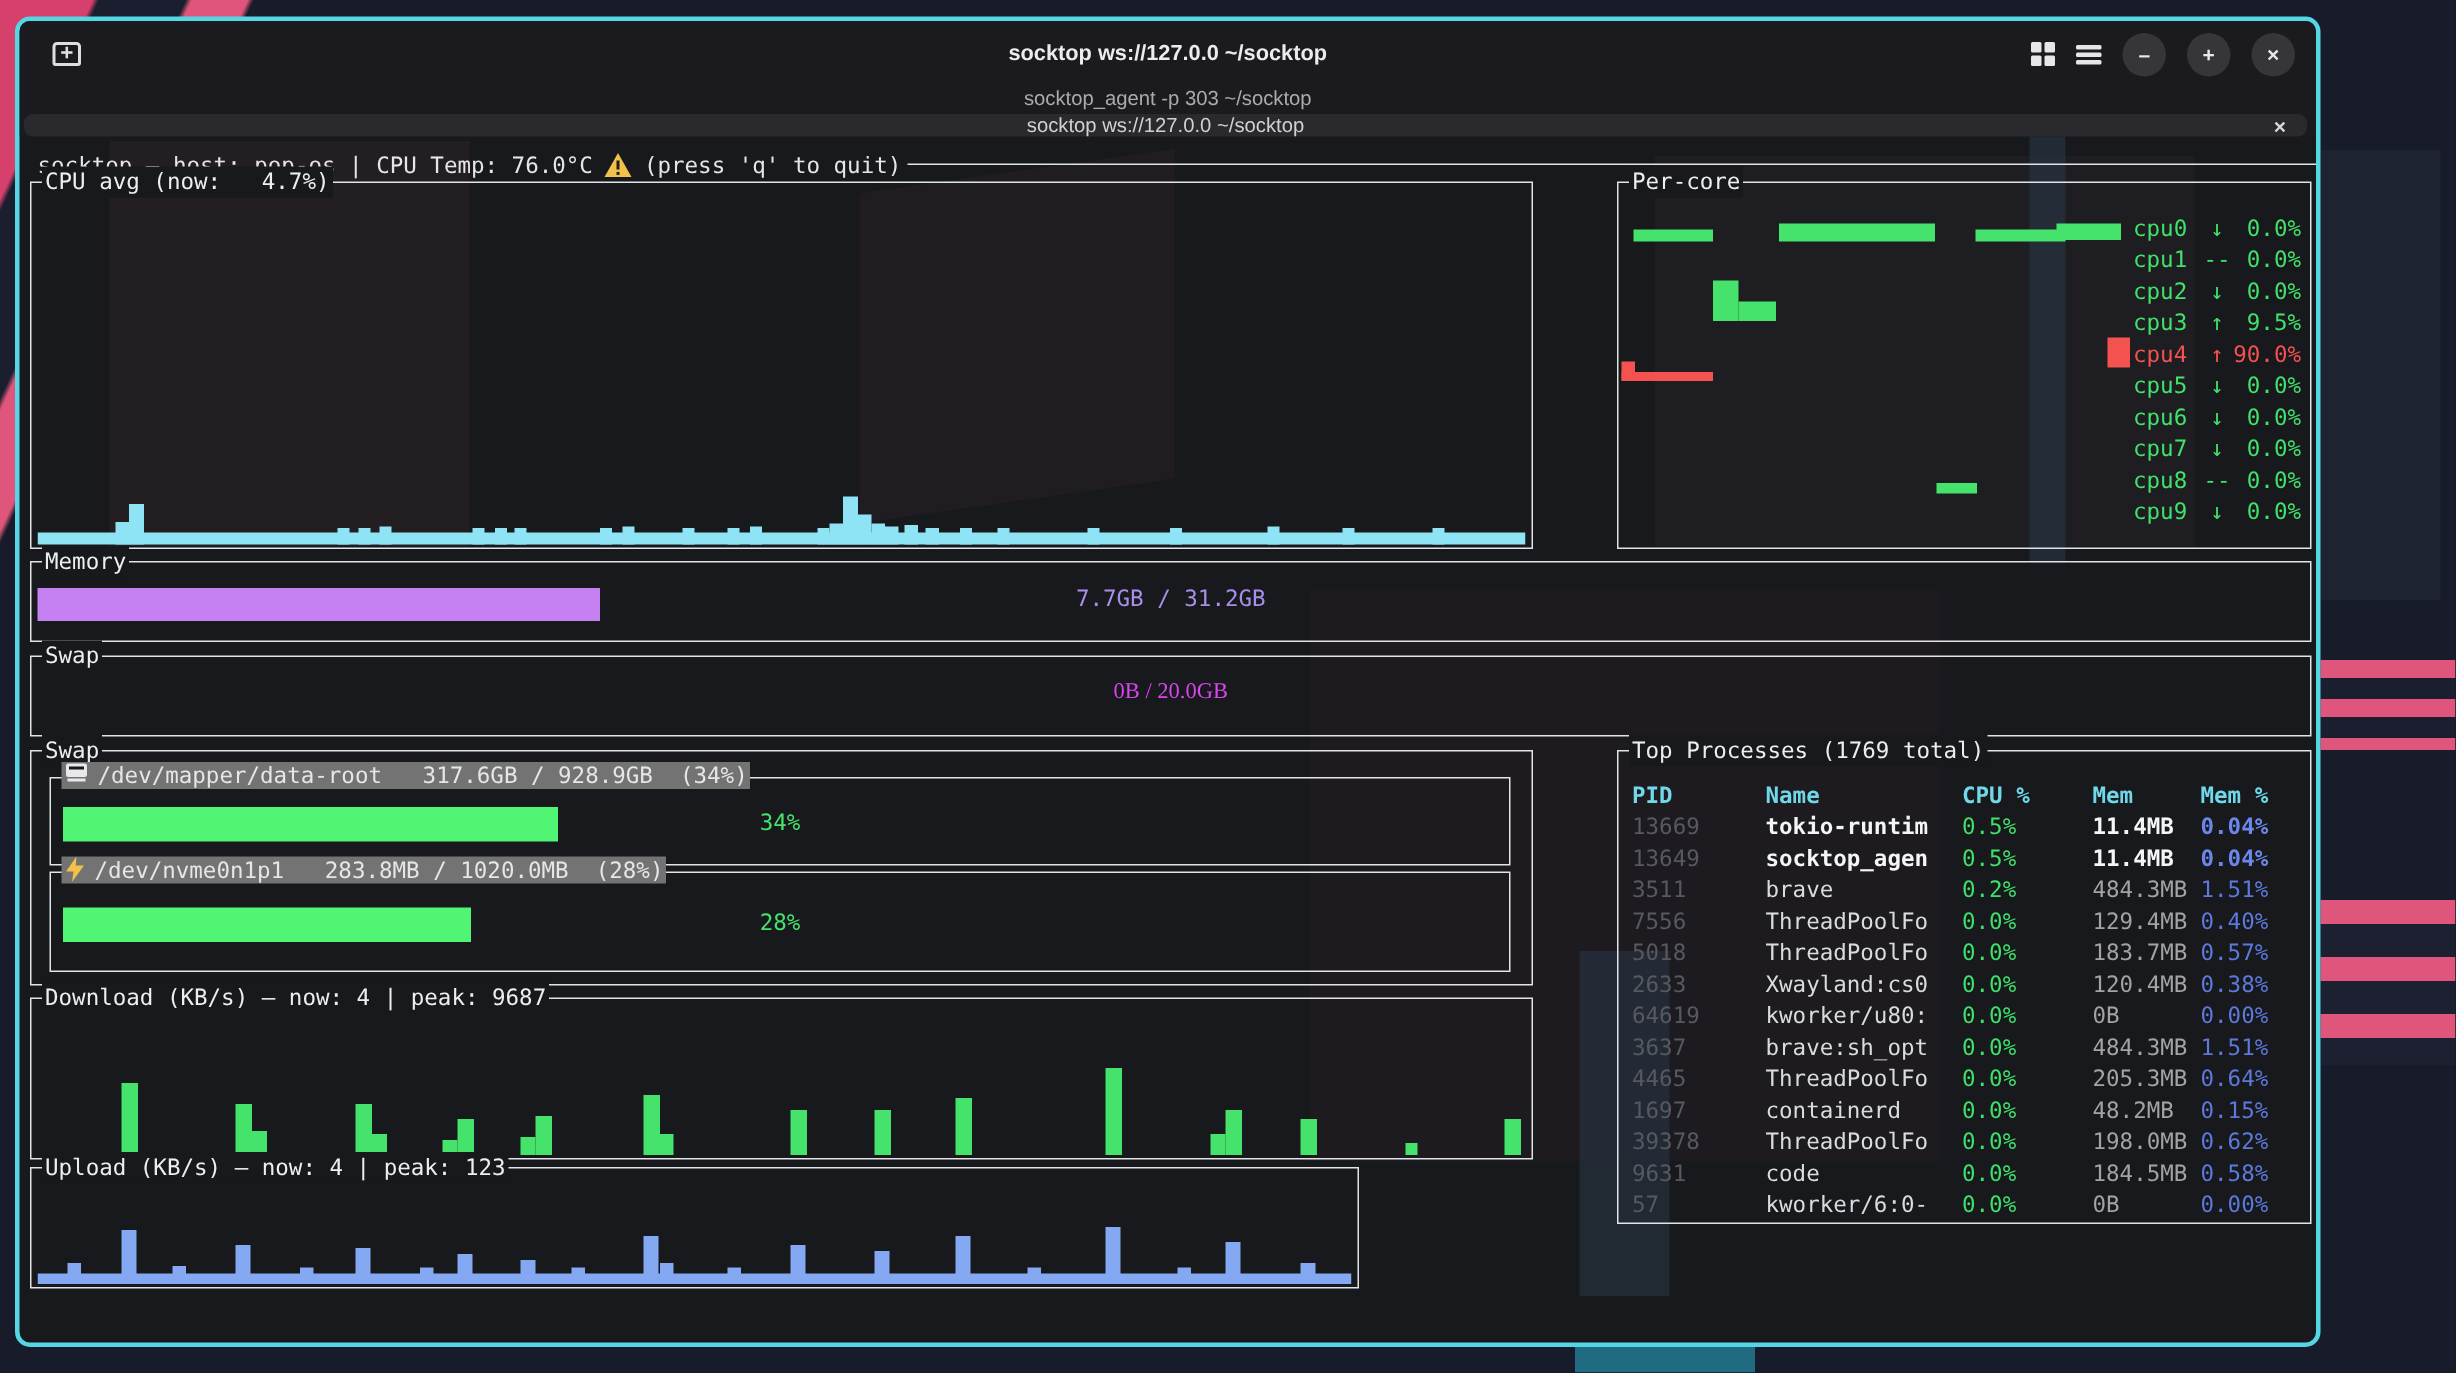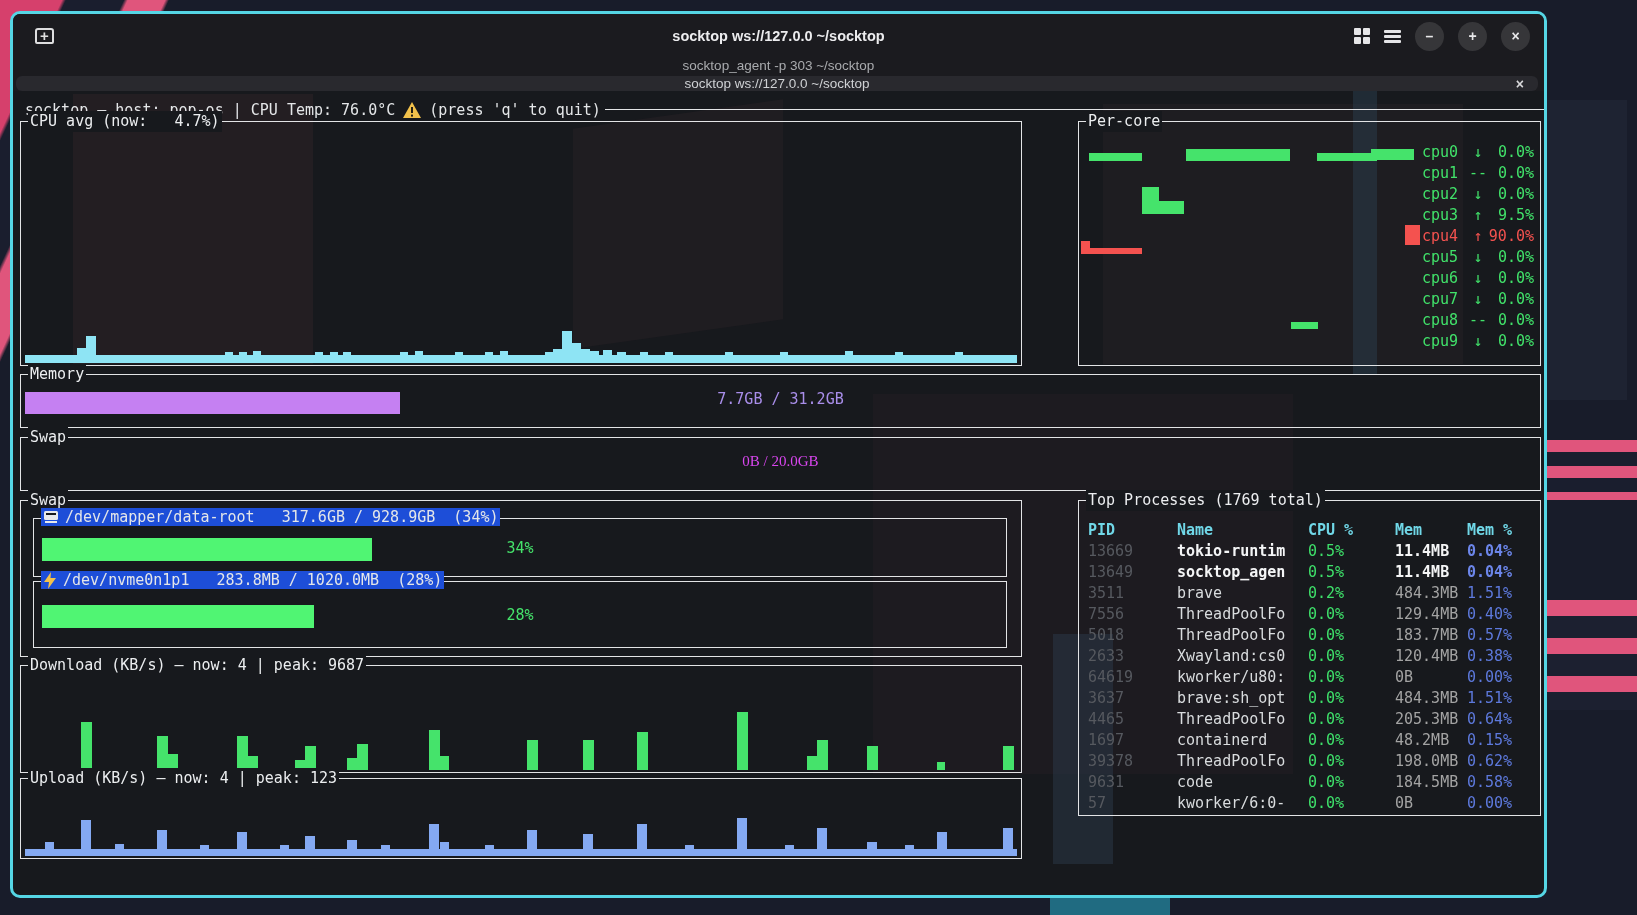--- a/index.html
+++ b/index.html
@@ -47,21 +47,21 @@
   .panel { position:absolute; border:1px solid #e3e4e6; }
   .ptitle { position:absolute; top:-11px; left:7px; background:#17191d; padding:0 2px; white-space:pre; color:#eceef0; line-height:21px; z-index:2;}
   .seg { position:absolute; }
 
   
   .gauge-text { position:absolute; left:0; right:0; top:15px; text-align:center; }
   .mem-bar { position:absolute; left:4px; top:17px; height:22px; background:#c580f2; }
 
   
   .dsub { position:absolute; left:12px; right:14px; border:1px solid #e3e4e6; }
-  .dtitle { position:absolute; top:-11px; left:7px; background:#1d4ed8; padding:0 2px; display:flex; align-items:center; gap:6px; white-space:pre; z-index:2;}
+  .dtitle { position:absolute; top:-11px; left:7px; background:#737373; padding:0 2px; display:flex; align-items:flex-start; gap:6px; white-space:pre; z-index:2;}
   .dbar { position:absolute; left:8px; top:19px; height:23px; background:#50f573; }
   .dpct { position:absolute; left:0; right:0; top:20px; text-align:center; color:#45e36b; }
 
   
   .core-rows { position:absolute; top:19px; right:6px; width:112px; }
   .core-row { position:relative; height:21px; display:flex; align-items:center; color:#41e26a; white-space:pre; }
   .core-row .cname { width:46px; }
   .core-row .carrow { width:20px; text-align:center; }
   .core-row .cval { flex:1; text-align:right; }
   .core-row.alert { color:#f4524f; }
@@ -265,21 +265,21 @@
           <div class="seg" style="left: 612px; width: 11px; height: 38px; background: rgb(69, 227, 107); bottom: 1px;"></div>
           <div class="seg" style="left: 712px; width: 11px; height: 58px; background: rgb(69, 227, 107); bottom: 1px;"></div>
           <div class="seg" style="left: 782px; width: 10px; height: 14px; background: rgb(69, 227, 107); bottom: 1px;"></div>
           <div class="seg" style="left: 792px; width: 11px; height: 30px; background: rgb(69, 227, 107); bottom: 1px;"></div>
           <div class="seg" style="left: 842px; width: 11px; height: 24px; background: rgb(69, 227, 107); bottom: 1px;"></div>
           <div class="seg" style="left: 912px; width: 8px; height: 8px; background: rgb(69, 227, 107); bottom: 1px;"></div>
           <div class="seg" style="left: 978px; width: 11px; height: 24px; background: rgb(69, 227, 107); bottom: 1px;"></div>
         </div>
     </div>
 
-    <div class="panel" style="left:7px;top:687px;width:1002px;height:81px;padding-left:24px;">
+    <div class="panel" style="left:7px;top:687px;width:886px;height:81px;padding-left:24px;">
       <div class="ptitle">Upload (KB/s) — now: 4 | peak: 123</div>
       <div class="graph" id="ul-graph">
         <div class="baseline" id="ul-baseline" style="background: rgb(132, 169, 242); height: 7px;"></div>
       <div class="seg" style="left: 20px; width: 9px; height: 14px; background: rgb(132, 169, 242); bottom: 1px;"></div>
           <div class="seg" style="left: 56px; width: 10px; height: 36px; background: rgb(132, 169, 242); bottom: 1px;"></div>
           <div class="seg" style="left: 90px; width: 9px; height: 12px; background: rgb(132, 169, 242); bottom: 1px;"></div>
           <div class="seg" style="left: 132px; width: 10px; height: 26px; background: rgb(132, 169, 242); bottom: 1px;"></div>
           <div class="seg" style="left: 175px; width: 9px; height: 11px; background: rgb(132, 169, 242); bottom: 1px;"></div>
           <div class="seg" style="left: 212px; width: 10px; height: 24px; background: rgb(132, 169, 242); bottom: 1px;"></div>
           <div class="seg" style="left: 255px; width: 9px; height: 11px; background: rgb(132, 169, 242); bottom: 1px;"></div>

